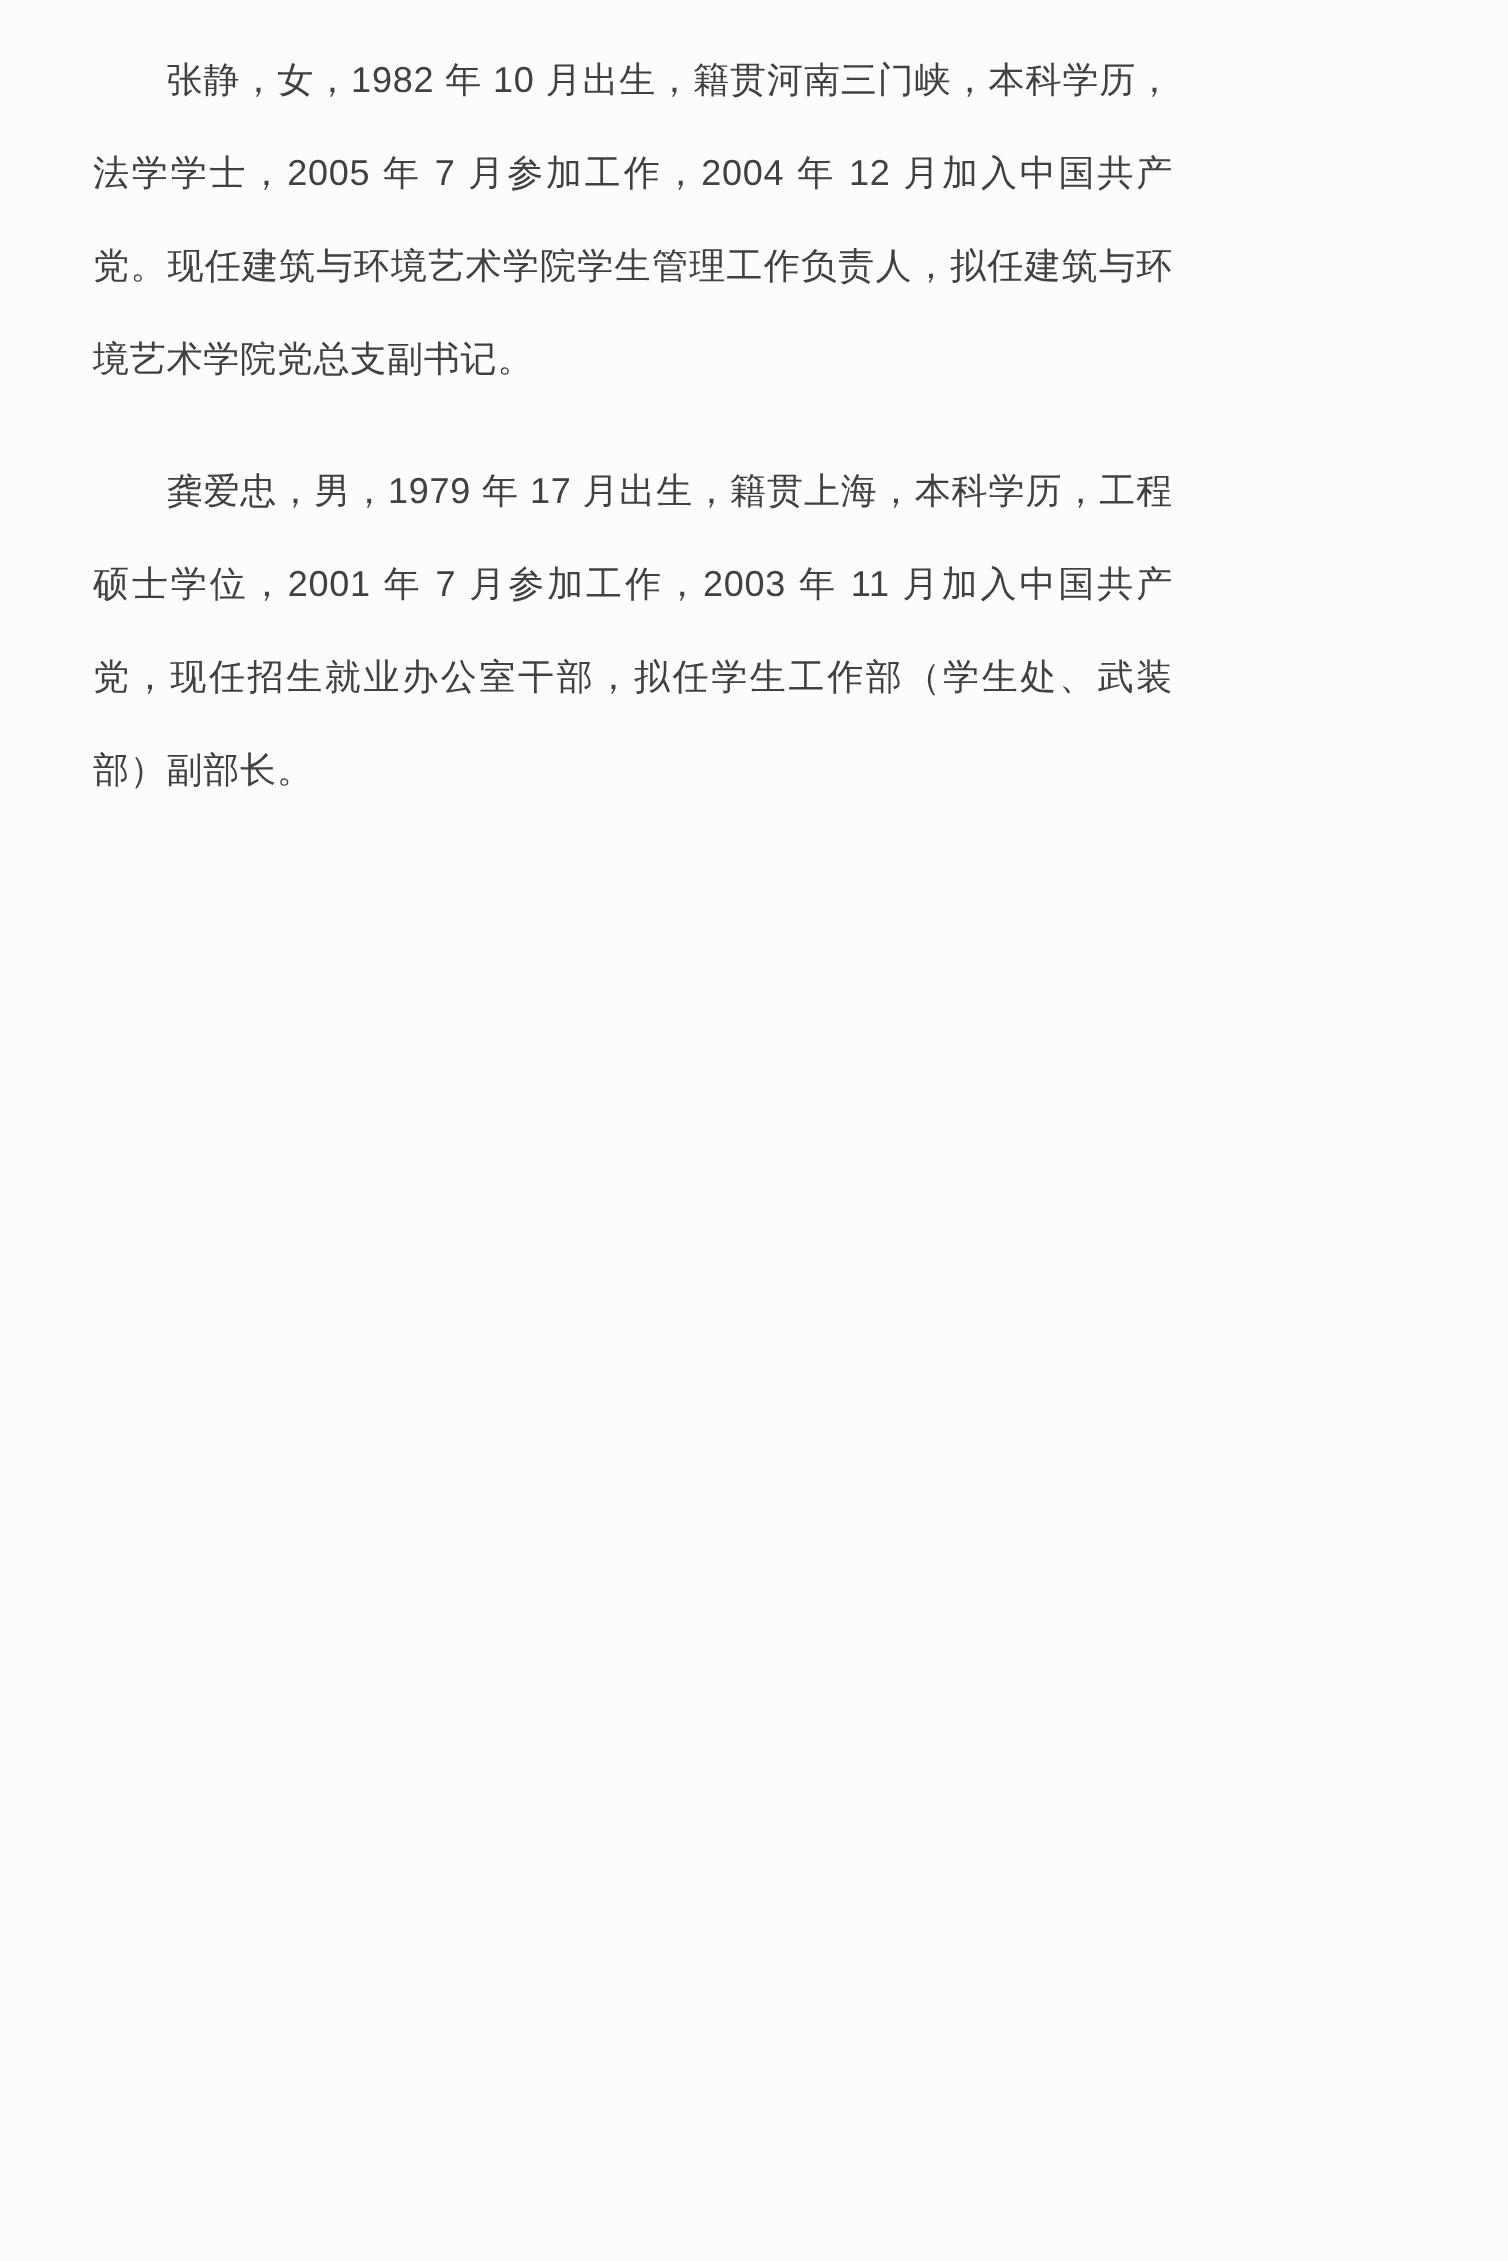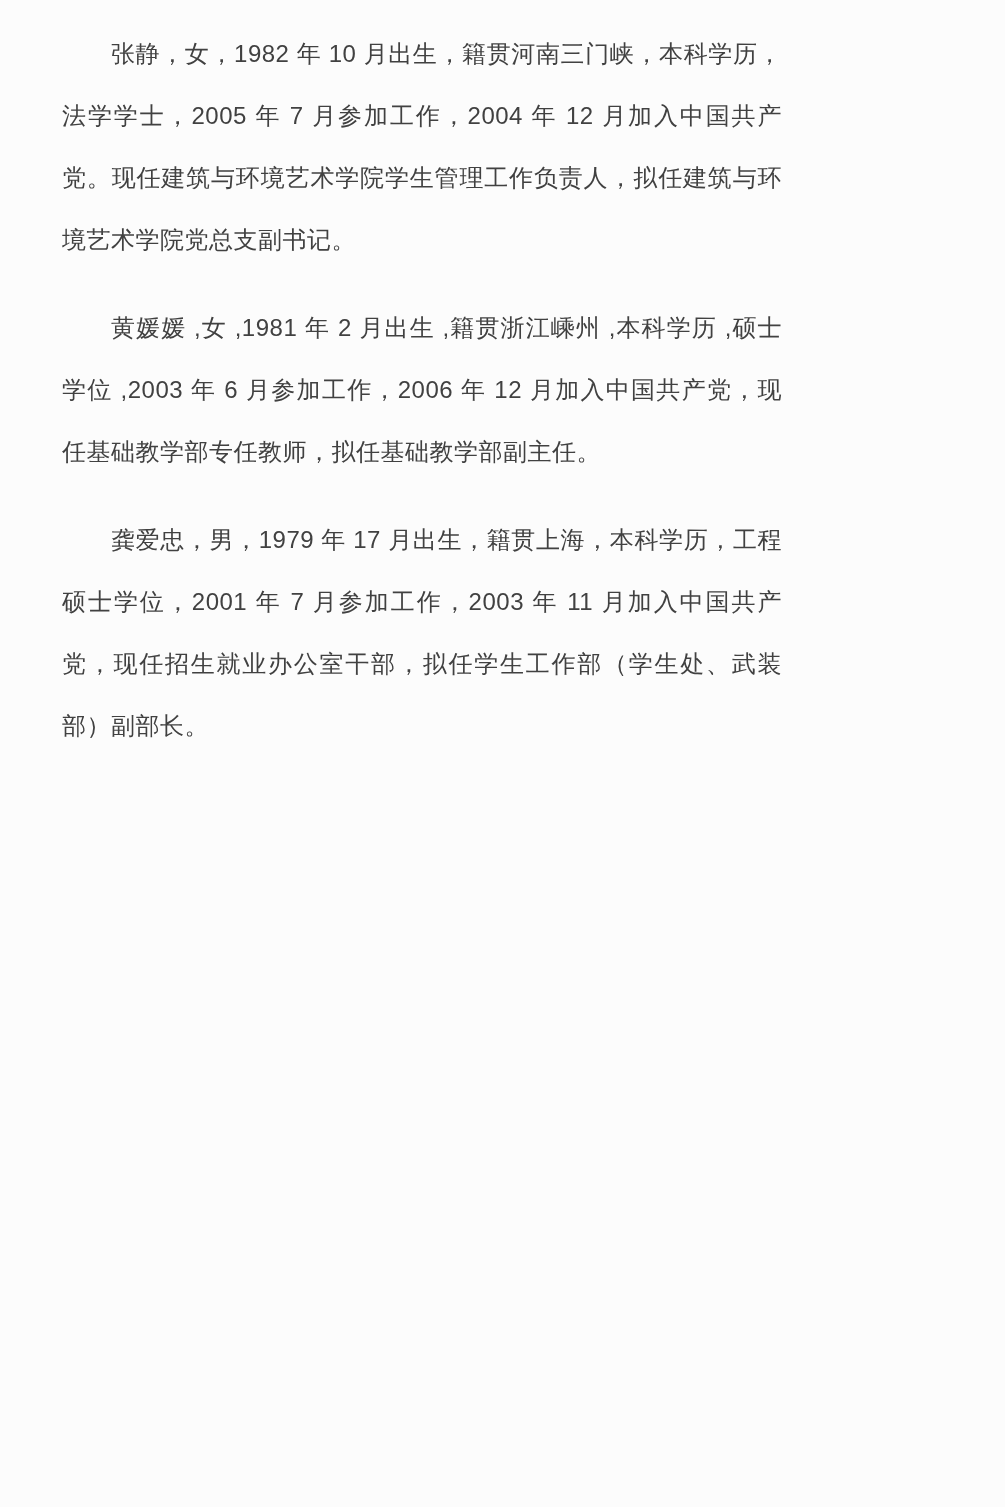--- a/index.html
+++ b/index.html
@@ -40,16 +40,15 @@
     margin-bottom: 0;
   }
 </style>
 </head>
 <body style="background: rgb(252, 252, 252);">
 
 <div class="page">
   <div class="doc-body" style="color: rgb(65, 65, 65);">
 
   <p class="para">张静，女，1982 年 10 月出生，籍贯河南三门峡，本科学历，法学学士，2005 年 7 月参加工作，2004 年 12 月加入中国共产党。现任建筑与环境艺术学院学生管理工作负责人，拟任建筑与环境艺术学院党总支副书记。</p>
-      <p class="para">黄媛媛 ,女 ,1981 年 2 月出生 ,籍贯浙江嵊州 ,本科学历 ,硕士学位 ,2003 年 6 月参加工作，2006 年 12 月加入中国共产党，现任基础教学部专任教师，拟任基础教学部副主任。</p>
       <p class="para">龚爱忠，男，1979 年 17 月出生，籍贯上海，本科学历，工程硕士学位，2001 年 7 月参加工作，2003 年 11 月加入中国共产党，现任招生就业办公室干部，拟任学生工作部（学生处、武装部）副部长。</p>
     </div>
 </div>
 
 </body></html>

